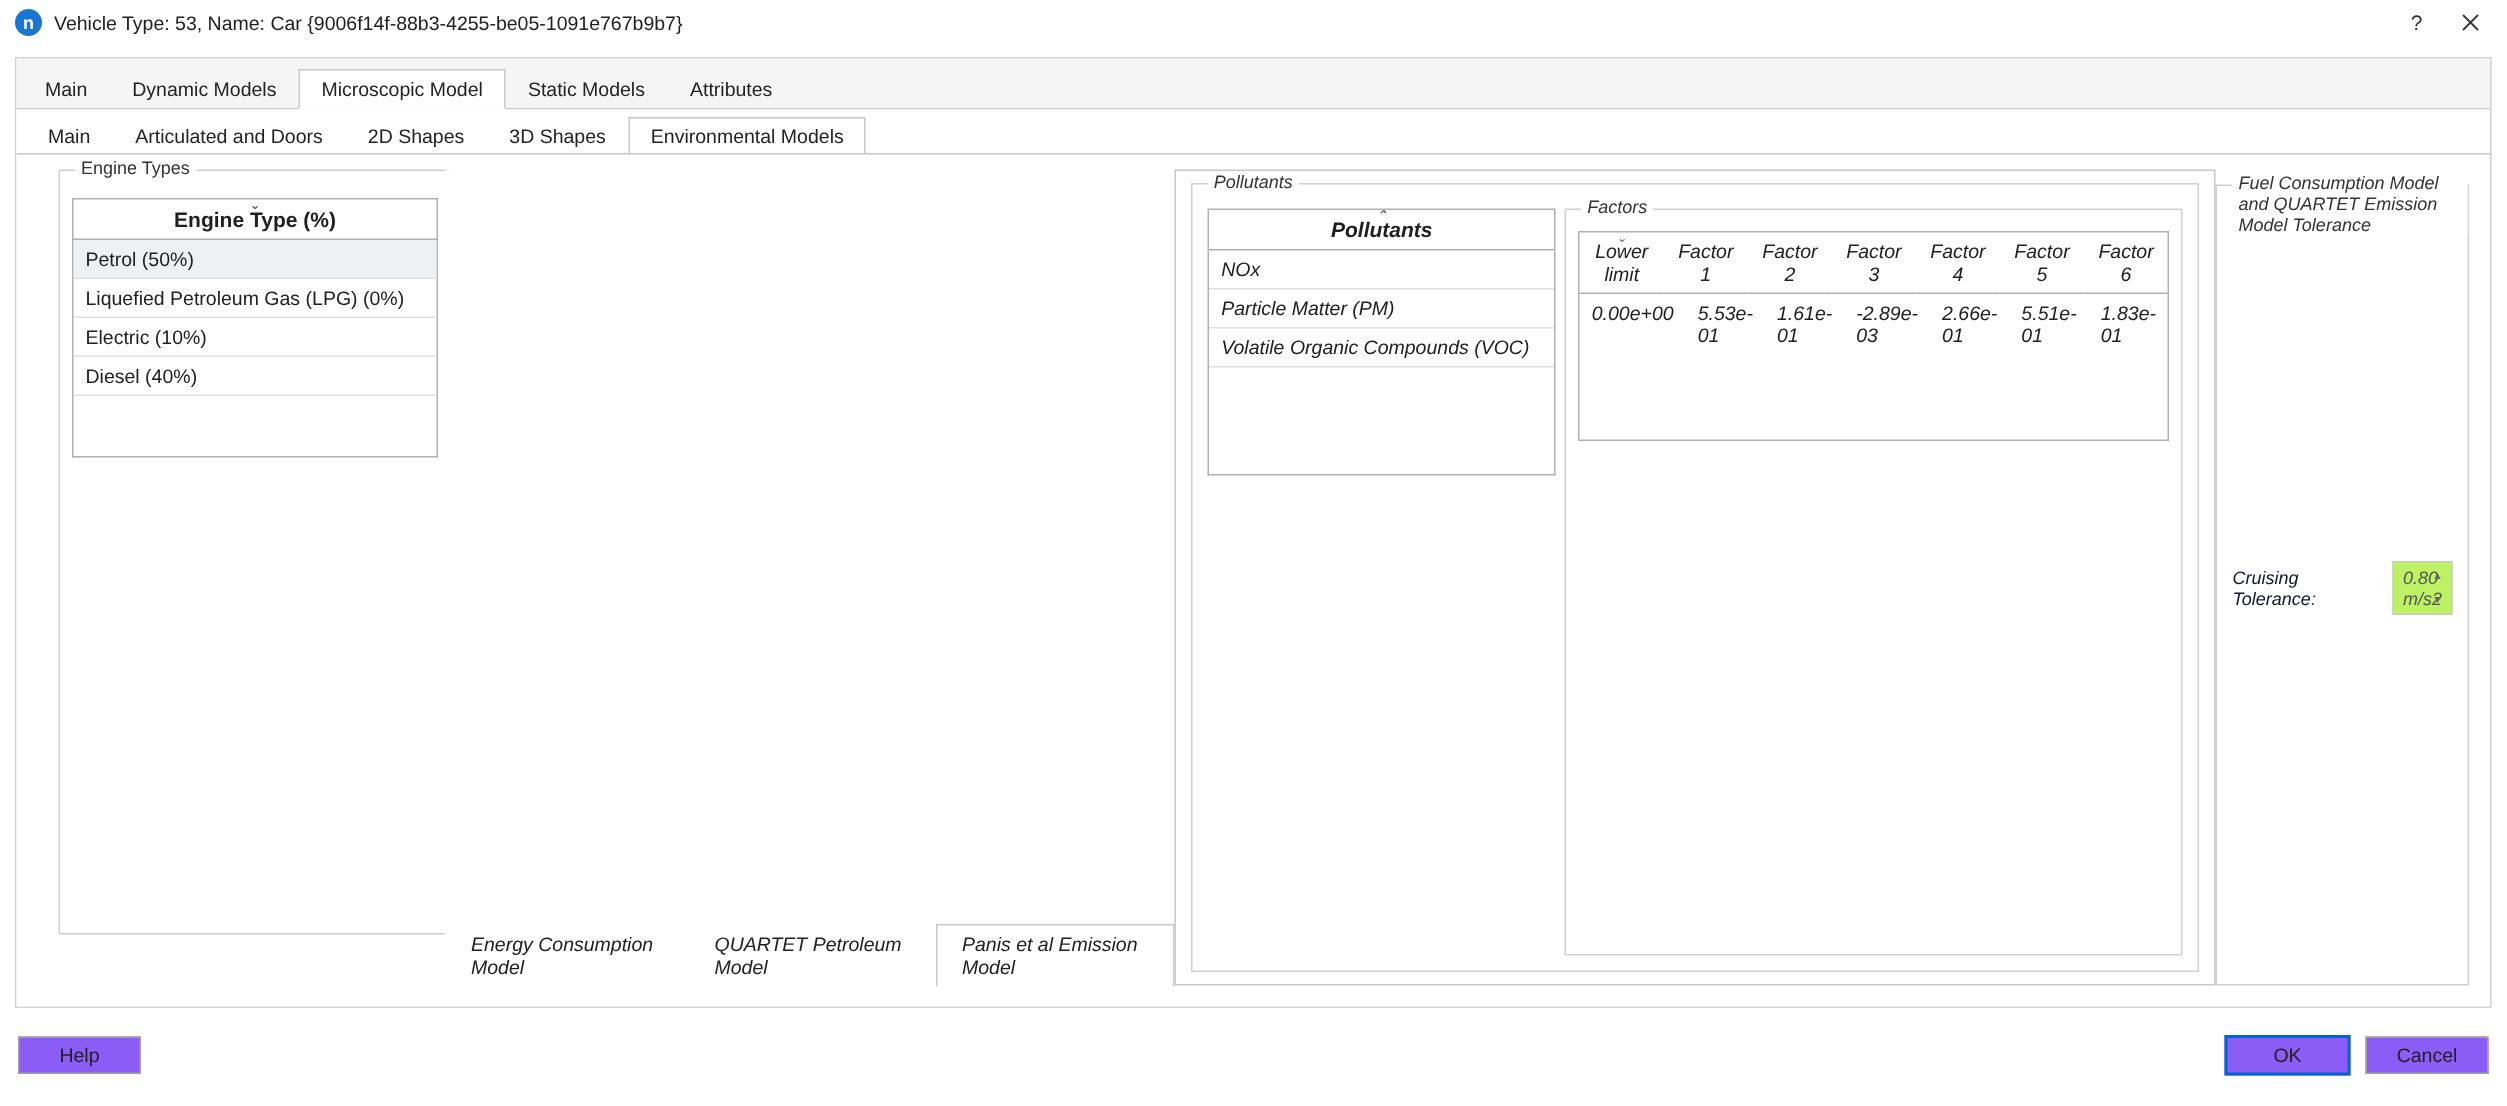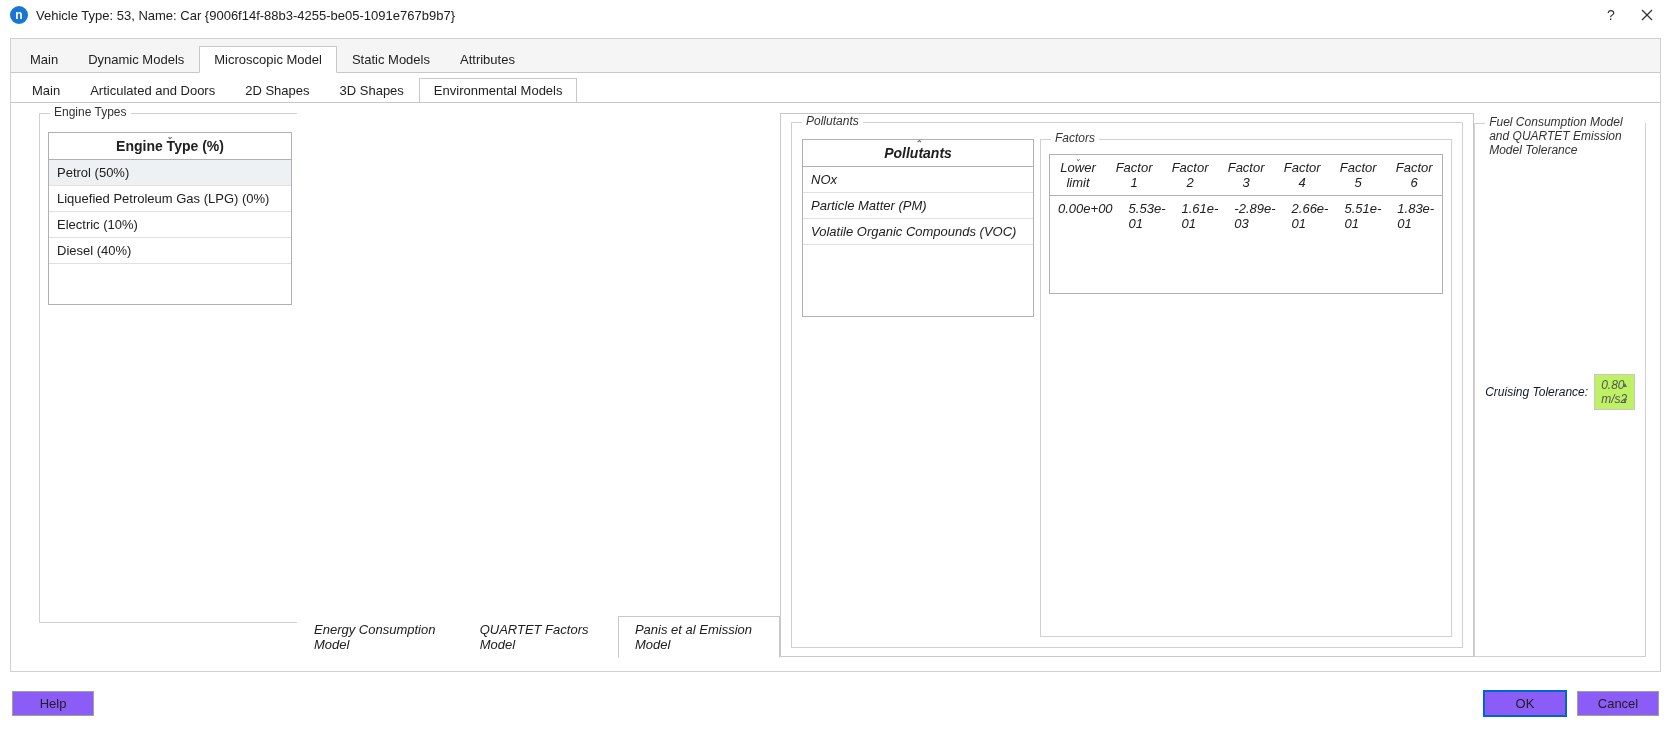--- a/index.html
+++ b/index.html
@@ -303,21 +303,21 @@
           <div class="listitem selected">Petrol (50%)</div>
           <div class="listitem">Liquefied Petroleum Gas (LPG) (0%)</div>
           <div class="listitem">Electric (10%)</div>
           <div class="listitem">Diesel (40%)</div>
         </div>
       </div>
 
       <div class="right-side">
         <div class="innertabbar">
           <div class="innertab">Energy Consumption Model</div>
-          <div class="innertab">QUARTET Factors Model</div>
+          <div class="innertab">QUARTET Petroleum Model</div>
           <div class="innertab active">Panis et al Emission Model</div>
         </div>
         <div class="innerpanel">
           <div class="pollutants-group">
             <div class="group-label">Pollutants</div>
 
             <div class="pollcol">
               <div class="listhead">
                 <span class="sortmark">⌃</span>
                 <span>Pollutants</span>

